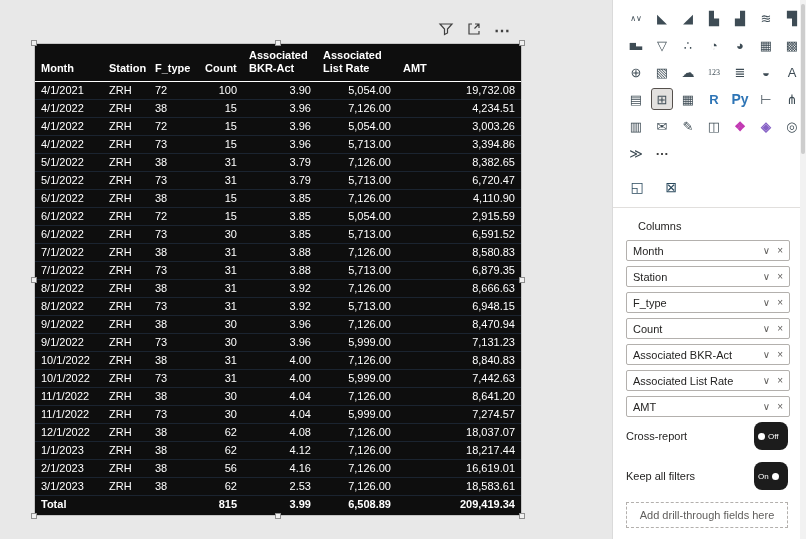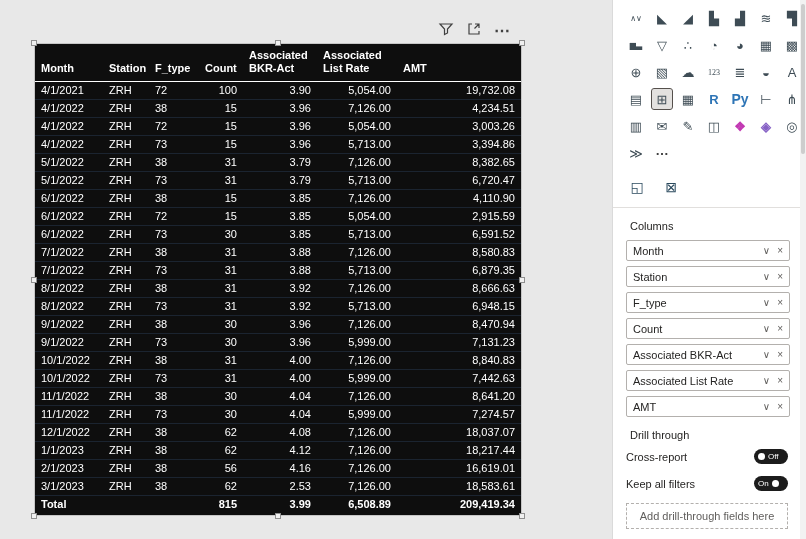--- a/index.html
+++ b/index.html
@@ -34,27 +34,27 @@
 
   
   .pane{position:absolute;left:612px;top:0;width:188px;height:539px;background:var(--pane-bg);border-left:1px solid #dadada;overflow:hidden;}
   .icon-grid{display:grid;grid-template-columns:repeat(7,20px);gap:7px 6px;margin:8px 6px 0 13px;}
   .vis-icon{width:20px;height:20px;display:flex;align-items:center;justify-content:center;font-size:13px;color:var(--icon-color);cursor:default;border-radius:2px;}
   .vis-icon.selected{background:#e3e1df;outline:1px solid #55504c;}
   .more-ellipsis{font-weight:bold;color:#404040;}
   .tab-row{display:flex;gap:12px;margin:14px 0 0 13px;font-size:14px;color:#2b4a5e;}
   .tab-icon{width:22px;height:20px;display:flex;align-items:center;justify-content:center;cursor:default;}
   .pane-divider{border-top:1px solid #e1dfdd;margin:10px 0 0 0;}
-  .section-label{margin:12px 0 8px 17px;font-size:11px;color:#252423;}
+  .section-label{margin:12px 0 8px 25px;font-size:11px;color:#252423;}
   .wells{margin:0 10px 0 13px;}
   .field-well{display:flex;align-items:center;height:21px;border:1px solid #b3b0ad;border-radius:2px;background:#fff;padding:0 6px;margin-bottom:5px;font-size:11px;color:#252423;cursor:default;}
   .fw-label{flex:1;white-space:nowrap;overflow:hidden;}
   .fw-icon{color:#605e5c;font-size:10px;margin-left:7px;cursor:pointer;line-height:1;}
   .toggle-row{display:flex;align-items:center;justify-content:space-between;margin:0 12px 12px 13px;font-size:11px;color:#252423;gap:24px;}
-  .pill{min-width:34px;height:15px;border-radius:8px;background:var(--toggle-bg);color:#fff;display:flex;align-items:center;gap:3px;font-size:8px;padding:0 4px;cursor:pointer;}
+  .pill{min-width:34px;height:28px;border-radius:8px;background:var(--toggle-bg);color:#fff;display:flex;align-items:center;gap:3px;font-size:8px;padding:0 4px;cursor:pointer;}
   .pill .dot{width:7px;height:7px;border-radius:50%;background:#fff;flex:0 0 auto;}
   .add-box{margin:2px 12px 0 13px;border:1px dashed #b3b0ad;background:#fff;height:26px;display:flex;align-items:center;justify-content:center;font-size:11px;color:#605e5c;}
   .scrollbar{position:absolute;left:800px;top:0;width:6px;height:539px;background:#f2f2f2;}
   .scroll-thumb{position:absolute;left:1px;top:4px;width:4px;height:150px;background:#cdcdcd;border-radius:2px;}
 </style>
 </head>
 <body>
 
 <div class="screen">
 
@@ -395,21 +395,20 @@
           <span class="fw-icon">∨</span>
           <span class="fw-icon">×</span>
         </div>
         <div class="field-well">
           <span class="fw-label">AMT</span>
           <span class="fw-icon">∨</span>
           <span class="fw-icon">×</span>
         </div>
       </div>
 
-    <div class="section-label">Drill through</div>
 
     <div class="toggle-row">
       <span>Cross-report</span>
       <span class="pill">
         <span class="dot"></span>
         <span>Off</span>
       </span>
     </div>
 
     <div class="toggle-row">

